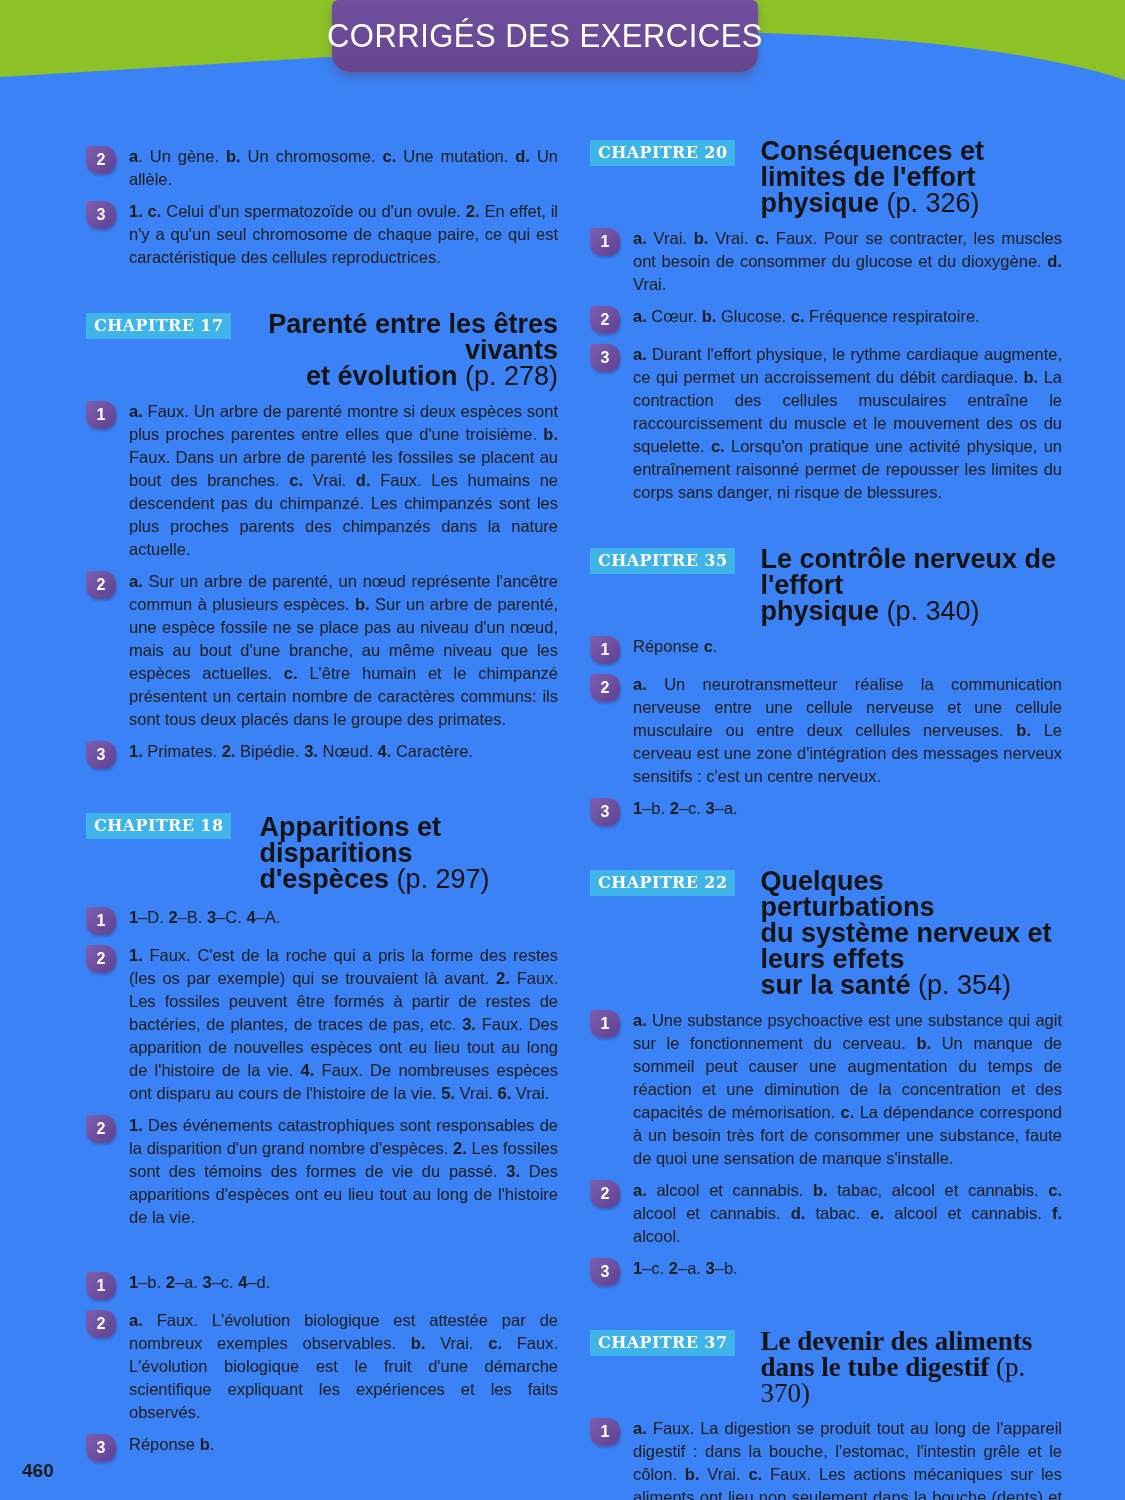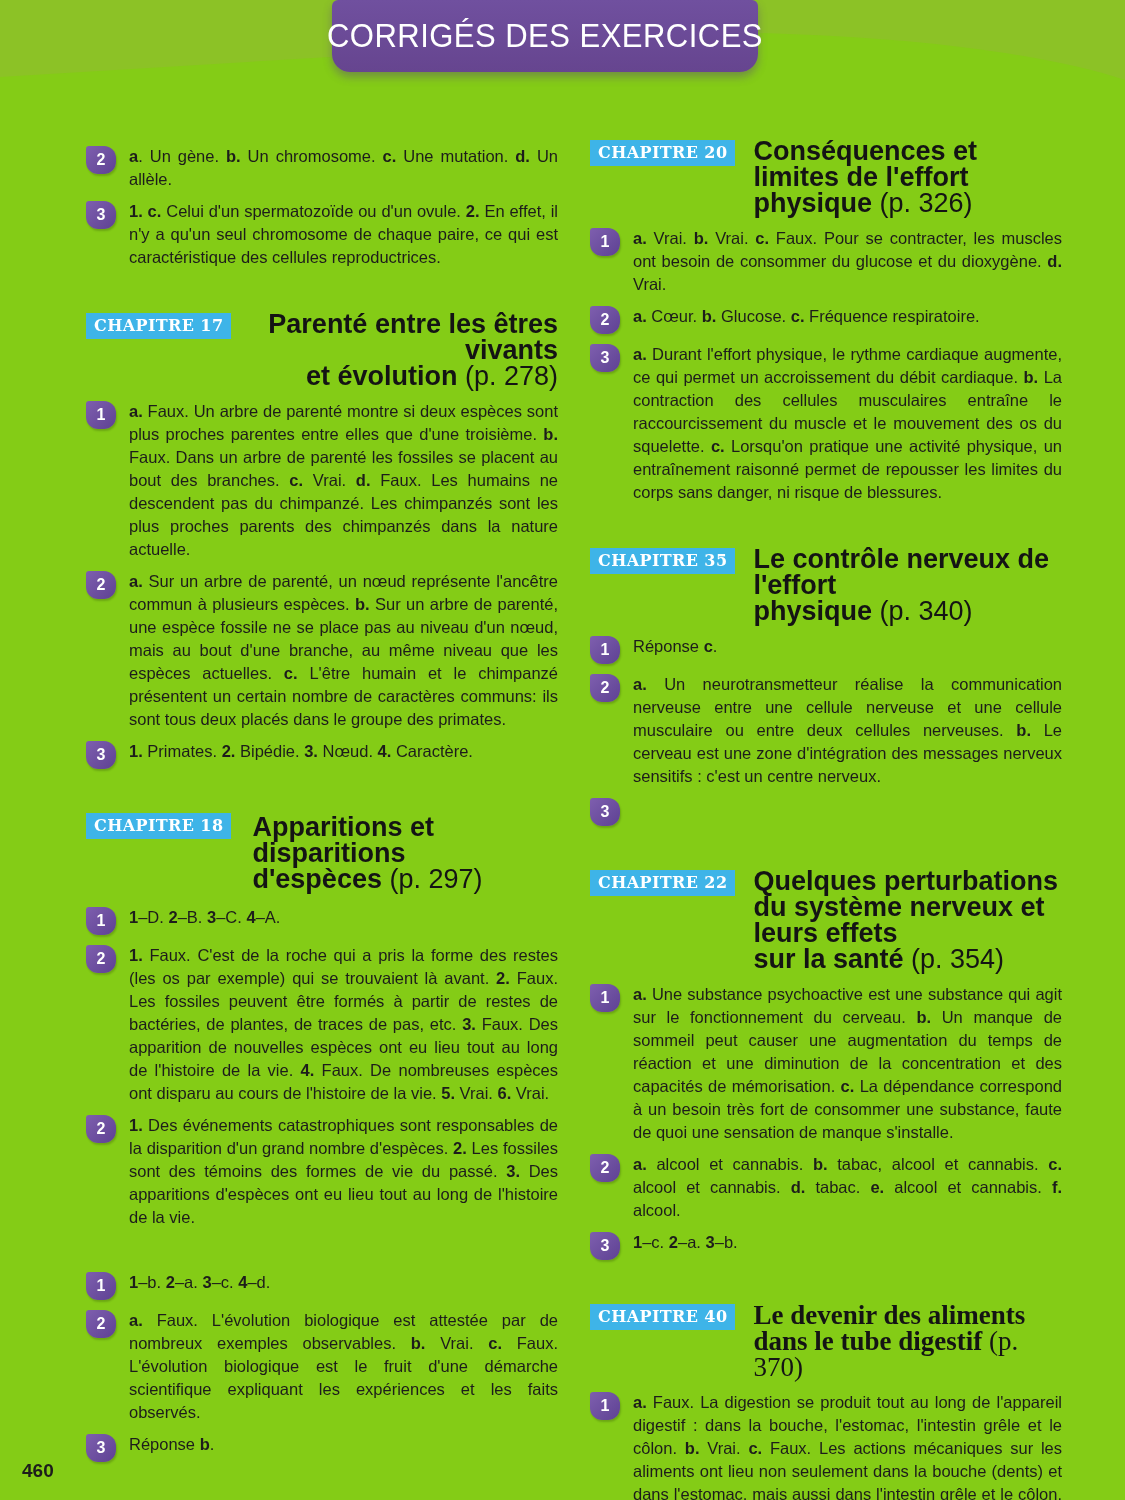--- a/index.html
+++ b/index.html
@@ -1,19 +1,19 @@
 <!DOCTYPE html>
 <html lang="fr"><head>
 <meta charset="utf-8">
 <style>
   html,body{margin:0;padding:0;background:#ffffff;}
   #page{
     position:relative;
     width:1125px;height:1500px;
-    background:#84cc16;
+    background:#3b82f6;
     overflow:hidden;
     font-family:"Liberation Sans", sans-serif;
     color:#1d1d1b;
   }
   
   #header{position:relative;width:1125px;height:108px;}
   #header svg{position:absolute;top:0;left:0;display:block;}
   #banner{
     position:absolute;top:0;left:332px;width:426px;height:72px;
     background:linear-gradient(180deg,#70509f 0%,#66458f 100%);
@@ -44,21 +44,21 @@
   }
   .itext{
     flex:1;text-align:justify;
     font-size:16.5px;line-height:23px;
     hyphens:auto;-webkit-hyphens:auto;
   }
   .itext b{font-weight:bold;}
   
   .chapter{margin-top:42px;}
   .col > .chapter:first-child{margin-top:2px;}
-  .chap-head{display:flex;gap:18px;margin-bottom:11px;align-items:flex-start;}
+  .chap-head{display:flex;gap:25px;margin-bottom:11px;align-items:flex-start;}
   .chap-badge{
     background:#3eb4e8;color:#ffffff;
     font-family:"DejaVu Serif", serif;
     font-weight:bold;font-size:16px;letter-spacing:.4px;
     padding:3px 8px 4px 8px;margin-top:2px;
     white-space:nowrap;
   }
   .chap-title{
     font-size:27px;font-weight:bold;line-height:26px;color:#141414;
     white-space:pre-line;
@@ -176,20 +176,21 @@
           <div class="item">
             <div class="nbadge">1</div>
             <div class="itext">Réponse <b>c</b>.</div>
           </div>
           <div class="item">
             <div class="nbadge">2</div>
             <div class="itext"><b>a.</b> Un neurotransmetteur réalise la communication nerveuse entre une cellule nerveuse et une cellule musculaire ou entre deux cellules nerveuses. <b>b.</b> Le cerveau est une zone d'intégration des messages nerveux sensitifs : c'est un centre nerveux.</div>
           </div>
           <div class="item">
             <div class="nbadge">3</div>
+            <div class="itext"><b>1</b>–b. <b>2</b>–c. <b>3</b>–a.</div>
           </div>
         </section>
         <section class="chapter">
           <div class="chap-head">
             <span class="chap-badge">CHAPITRE 22</span>
             <h2 class="chap-title" style="margin: 0px;">Quelques perturbations
 du système nerveux et leurs effets
 sur la santé <span class="pref">(p. 354)</span></h2>
           </div>
           <div class="item">
@@ -200,21 +201,21 @@
             <div class="nbadge">2</div>
             <div class="itext"><b>a.</b> alcool et cannabis. <b>b.</b> tabac, alcool et cannabis. <b>c.</b> alcool et cannabis. <b>d.</b> tabac. <b>e.</b> alcool et cannabis. <b>f.</b> alcool.</div>
           </div>
           <div class="item">
             <div class="nbadge">3</div>
             <div class="itext"><b>1</b>–c. <b>2</b>–a. <b>3</b>–b.</div>
           </div>
         </section>
         <section class="chapter">
           <div class="chap-head">
-            <span class="chap-badge">CHAPITRE 40</span>
+            <span class="chap-badge">CHAPITRE 37</span>
             <h2 class="chap-title" style="margin: 0px; font-family: Liberation Serif, serif;">Le devenir des aliments
 dans le tube digestif <span class="pref">(p. 370)</span></h2>
           </div>
           <div class="item">
             <div class="nbadge">1</div>
             <div class="itext"><b>a.</b> Faux. La digestion se produit tout au long de l'appareil digestif : dans la bouche, l'estomac, l'intestin grêle et le côlon. <b>b.</b> Vrai. <b>c.</b> Faux. Les actions mécaniques sur les aliments ont lieu non seulement dans la bouche (dents) et dans l'estomac, mais aussi dans l'intestin grêle et le côlon. <b>d.</b> Vrai. Il permet en particulier la digestion des fibres végétales.</div>
           </div>
         </section>
       </div>
   </div>

